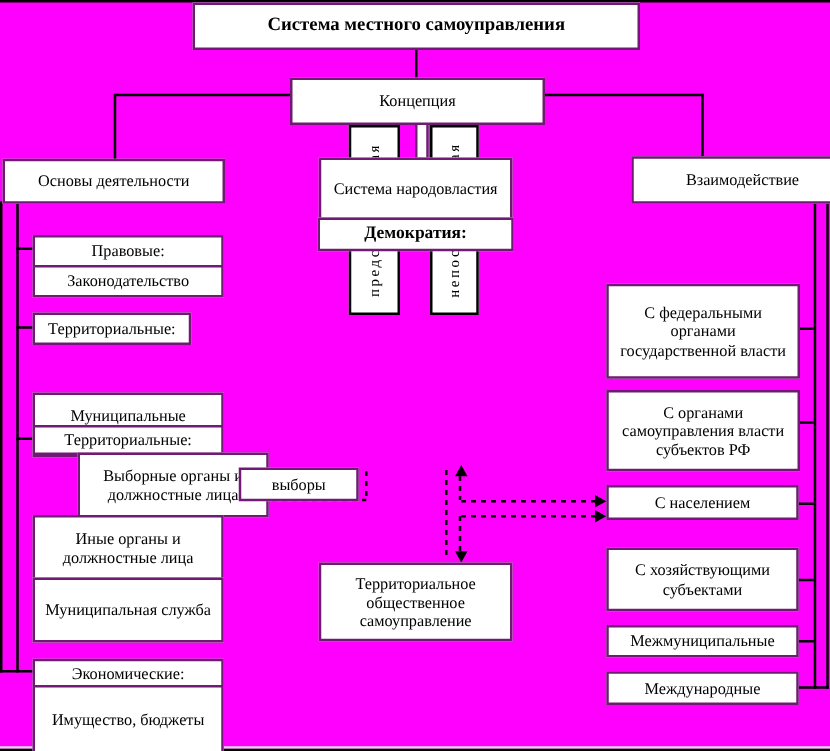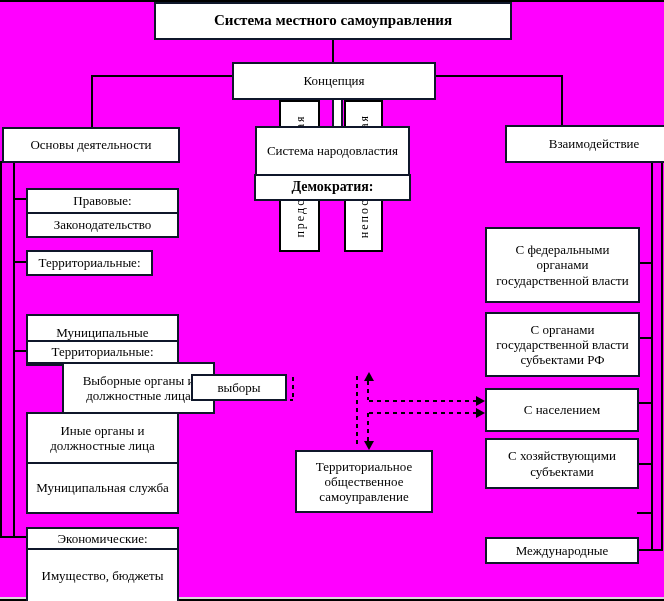--- a/index.html
+++ b/index.html
@@ -3,21 +3,21 @@
 <meta charset="utf-8">
 <style>
   html,body{margin:0;padding:0;}
   #stage{
     position:relative;width:664px;height:601px;overflow:hidden;
     background:#ff00ff;
     font-family:"Liberation Serif","DejaVu Serif",serif;
     color:#000;
   }
   .bx{
-    position:absolute;background:#fff;border:2px solid #0f172a;box-sizing:border-box;
+    position:absolute;background:#fff;border:2px solid #701a75;box-sizing:border-box;
     display:flex;align-items:center;justify-content:center;text-align:center;
     font-size:13px;line-height:1.18;padding:1px 2px;
   }
   .bold{font-weight:bold;}
   .ln{position:absolute;background:#000;}
   .gray{background:#d9d9d9;}
   .dh{position:absolute;height:2px;background:repeating-linear-gradient(90deg,#000 0 4px,transparent 4px 8px);}
   .dv{position:absolute;width:2px;background:repeating-linear-gradient(180deg,#000 0 4px,transparent 4px 8px);}
   .arr{position:absolute;width:0;height:0;}
   .arr.left {border-top:5px solid transparent;border-bottom:5px solid transparent;border-right:9px solid #000;}
@@ -44,24 +44,24 @@
   #g1i{left:26px;top:212px;width:153px;height:26px;}
   #g2h{left:26px;top:250px;width:127px;height:26px;}
   #g2i{left:26px;top:274px;width:153px;height:52px;margin-top:40px;}
   #g3h{left:26px;top:340px;width:153px;height:24px;}
   #g3i1{left:26px;top:362px;width:153px;height:52px;margin-left:36px;}
   #g3i2{left:26px;top:412px;width:153px;height:52px;}
   #g3i3{left:26px;top:462px;width:153px;height:52px;}
   #g4h{left:26px;top:527px;width:153px;height:23px;}
   #g4i{left:26px;top:548px;width:153px;height:55px;}
   #vybory{left:191px;top:374px;width:96px;height:27px;}
-  #tos   {left:255px;top:450px;width:138px;height:63px;margin-left:40px;}
+  #tos   {left:255px;top:450px;width:155px;height:63px;}
   #r1{left:485px;top:227px;width:155px;height:76px;}
   #r2{left:485px;top:312px;width:155px;height:65px;}
-  #r3{left:485px;top:388px;width:154px;height:44px;}
+  #r3{left:485px;top:388px;width:154px;height:28px;}
   #r4{left:485px;top:438px;width:154px;height:51px;}
   #r5{left:485px;top:500px;width:154px;height:26px;}
   #r6{left:485px;top:537px;width:154px;height:27px;}
 </style>
 </head>
 <body>
 
 <div id="stage" style="background: rgb(255, 0, 255);">
 
   <div class="ln" style="left:0;top:0;width:664px;height:2px;"></div>
@@ -125,21 +125,22 @@
   <div class="bx" id="g2i">Муниципальные образования</div>
   <div class="bx" id="g3h">Территориальные:</div>
   <div class="bx" id="g3i1">Выборные органы и должностные лица</div>
   <div class="bx" id="g3i2">Иные органы и должностные лица</div>
   <div class="bx" id="g3i3">Муниципальная служба</div>
   <div class="bx" id="g4h">Экономические:</div>
   <div class="bx" id="g4i">Имущество, бюджеты</div>
 
   <div class="bx" id="vzaim">Взаимодействие</div>
   <div class="bx" id="r1">С федеральными органами государственной власти</div>
-  <div class="bx" id="r2">С органами государственной власти субъектами РФ</div>
+  <div class="bx" id="r2">С органами самоуправления власти субъектов РФ</div>
   <div class="bx" id="r3">С населением</div>
   <div class="bx" id="r4">С хозяйствующими субъектами</div>
+  <div class="bx" id="r5">Межмуниципальные</div>
   <div class="bx" id="r6">Международные</div>
 
   <div class="bx" id="vybory">выборы</div>
   <div class="bx" id="tos">Территориальное общественное самоуправление</div>
 
 </div>
 
 </body></html>

